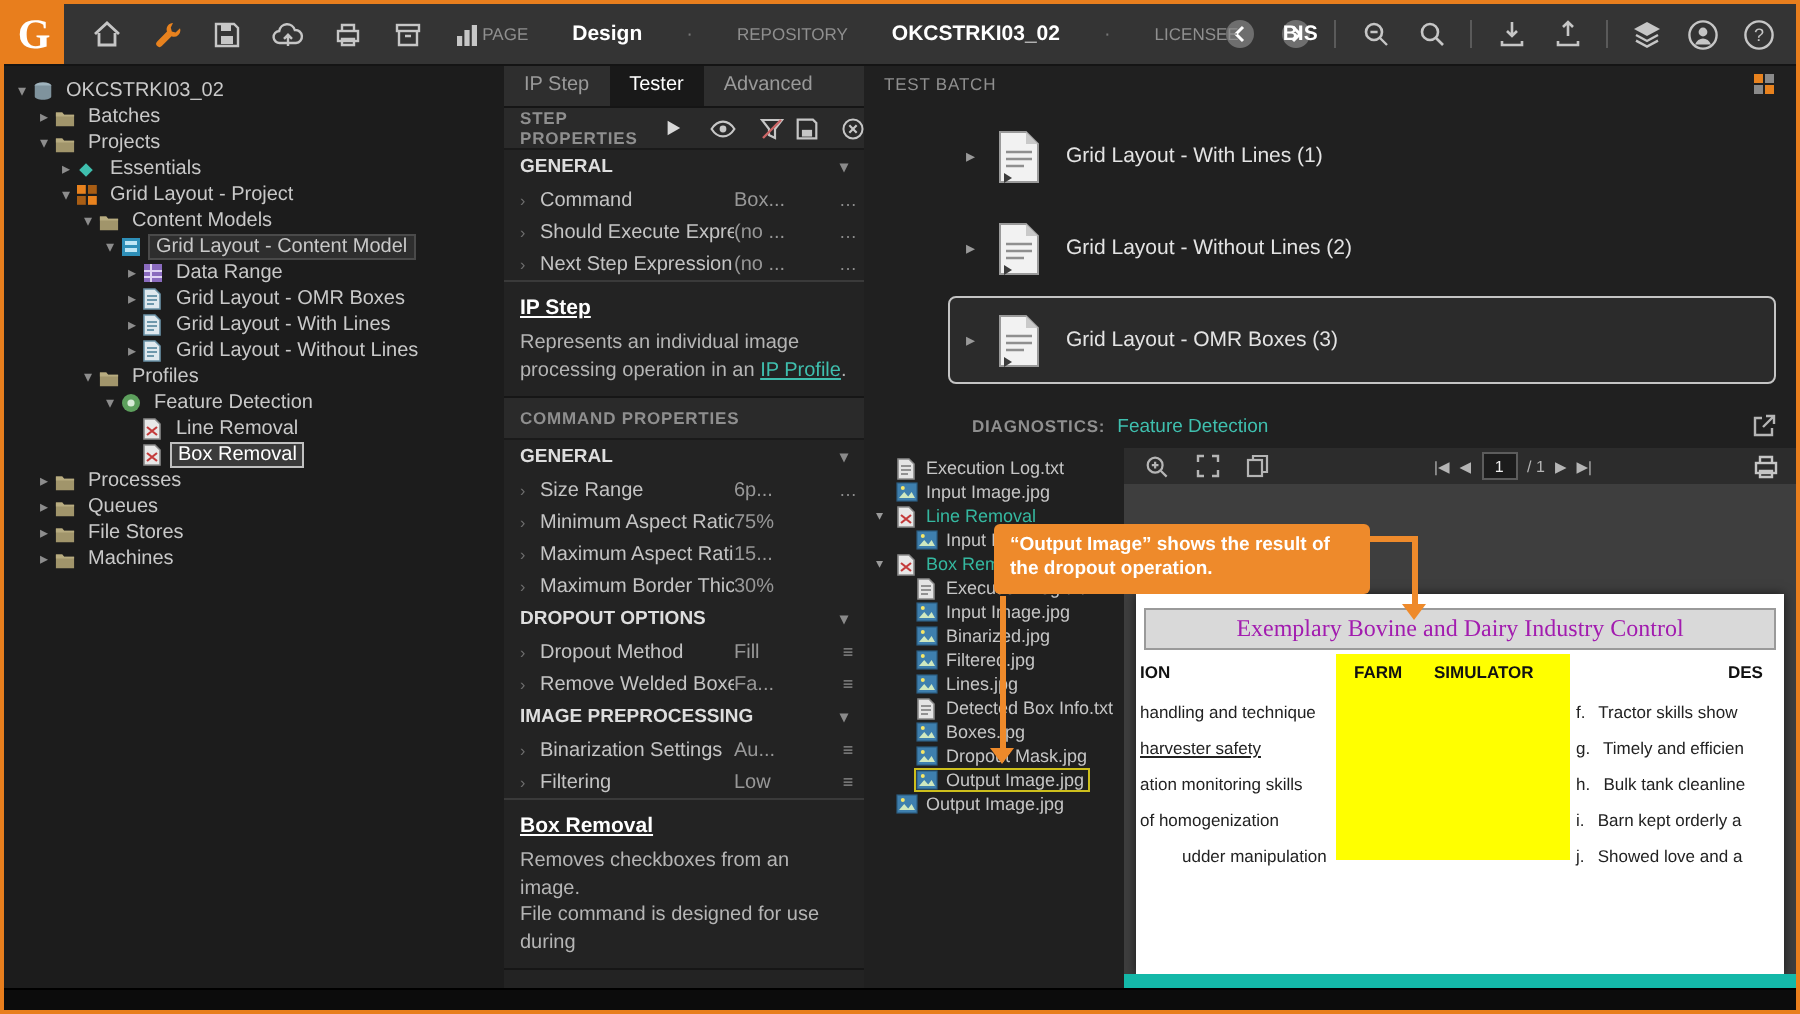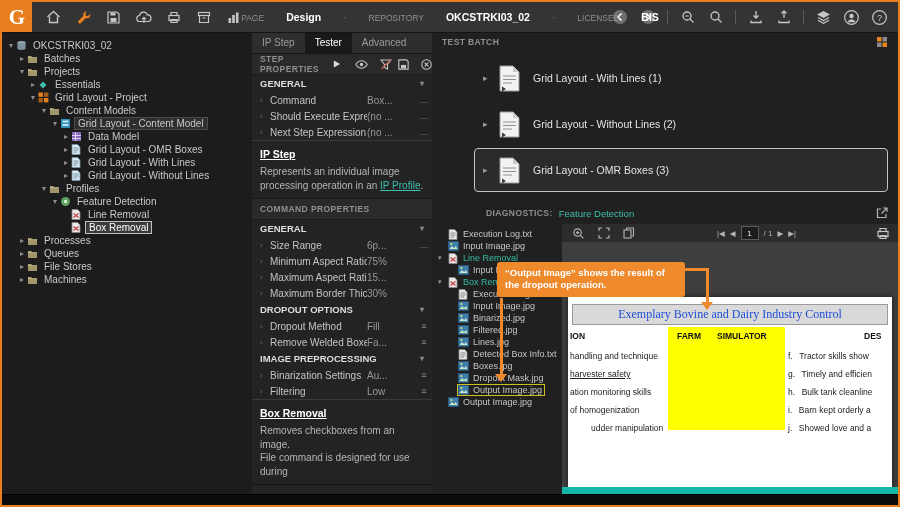--- a/index.html
+++ b/index.html
@@ -50,21 +50,21 @@
   .pend{width:16px;color:#8d8d8d;text-align:center;flex:none;font-size:9px;}
   .docsec{padding:7px 8px 6px;border-top:1px solid #3a3a3a;border-bottom:1px solid #161616;}
   .docsec h3{margin:0 0 5px;font-size:10.5px;color:#fff;text-decoration:underline;font-weight:bold;}
   .docsec p{margin:0;color:#b5b5b5;line-height:1.35;}
   .tlink{color:#3fbfae;text-decoration:underline;}
   .remarks{font-weight:bold;color:#ddd;margin-top:7px !important;}
 
   
   .testbatch{position:absolute;left:430px;top:30px;right:0;height:170px;background:#202020;border-bottom:1px solid #000;}
   .panelhead{height:20px;display:flex;align-items:center;padding:0 10px;color:#8f8f8f;font-size:8.5px;
-             font-weight:bold;letter-spacing:.4px;}
+             font-weight:normal;letter-spacing:.4px;}
   .panelhead .ph-right{margin-left:auto;display:flex;align-items:center;}
   .tb-items{padding:4px 10px 0 42px;}
   .tbitem{display:flex;align-items:center;height:42px;padding-left:8px;border:1px solid transparent;border-radius:4px;margin-bottom:2px;}
   .tbitem .arr{color:#9a9a9a;font-size:9px;width:16px;flex:none;}
   .tbitem .bicon{flex:none;display:flex;}
   .tbitem .blabel{margin-left:13px;font-size:10.5px;color:#e3e3e3;}
   .tbitem.sel{border-color:#c4c4c4;background:#2b2b2b;}
 
   
   .diagnostics{position:absolute;left:430px;top:200px;right:0;bottom:10px;background:#202020;}
@@ -88,21 +88,21 @@
   .pv-spacer{flex:1;}
   .pv-nav{display:flex;align-items:center;gap:5px;}
   .pv-glyph{font-size:7.5px;color:#b5b5b5;}
   .pagebox{width:16px;height:12px;background:#1c1c1c;border:1px solid #5c5c5c;color:#eee;font-size:8px;
            display:flex;align-items:center;justify-content:center;}
   .pv-view{position:absolute;left:0;top:18px;right:0;bottom:0;background:#3e3e3e;overflow:hidden;}
   .page{position:absolute;left:6px;top:55px;width:324px;height:190px;background:#fff;color:#1a1a1a;
         overflow:hidden;box-shadow:0 0 5px rgba(0,0,0,.6);}
   .titleband{position:absolute;left:4px;top:7px;right:4px;height:19px;background:#d9d9d9;border:1px solid #9a9a9a;
              display:flex;align-items:center;justify-content:center;font-family:"Liberation Serif",serif;
-             font-size:12px;color:#1d4ed8;white-space:nowrap;}
+             font-size:12px;color:#a21caf;white-space:nowrap;}
   .yellow{position:absolute;left:100px;top:30px;width:117px;height:103px;background:#ffff00;}
   .dochdr{position:absolute;font-weight:bold;font-size:8.5px;color:#111;white-space:nowrap;}
   .docrow{position:absolute;font-size:8.5px;color:#222;white-space:nowrap;}
   .tealbar{position:absolute;left:0;right:0;bottom:0;height:8px;background:#14b8a8;}
 
   
   .callout{position:absolute;left:65px;top:60px;width:172px;background:#ee8a2b;color:#fff;font-size:9.5px;
            font-weight:bold;padding:5px 8px;border-radius:3px;z-index:30;line-height:1.3;}
   .arr-v1{position:absolute;left:68px;top:96px;width:3px;height:76px;background:#ee8a2b;z-index:29;}
   .ah1{position:absolute;left:63px;top:172px;width:0;height:0;border-left:6px solid transparent;
@@ -313,21 +313,21 @@
           <span class="tlabel">Grid Layout - Content Model</span>
         </div>
         <div class="trow" style="padding-left: 59px;">
           <span class="arr">▸</span>
           <span class="ticon">
             <svg width="11" height="11" viewBox="0 0 11 11">
               <rect x="1" y="1" width="9" height="9" fill="#8a6bbf"></rect>
               <path d="M1 4.5h9M1 7.5h9M4.5 1v9" stroke="#e0d4f5" stroke-width="1" fill="none"></path>
             </svg>
           </span>
-          <span class="tlabel">Data Model</span>
+          <span class="tlabel">Data Range</span>
         </div>
         <div class="trow" style="padding-left: 59px;">
           <span class="arr">▸</span>
           <span class="ticon">
             <svg width="10" height="11" viewBox="0 0 10 11">
               <path d="M1 .5h5.5L9 3v7.5H1z" fill="#dfe9ef" stroke="#6b93a8" stroke-width=".8"></path>
               <path d="M2.5 4h5M2.5 6h5M2.5 8h3.5" stroke="#4a7d96" stroke-width=".8" fill="none"></path>
             </svg>
           </span>
           <span class="tlabel">Grid Layout - OMR Boxes</span>

